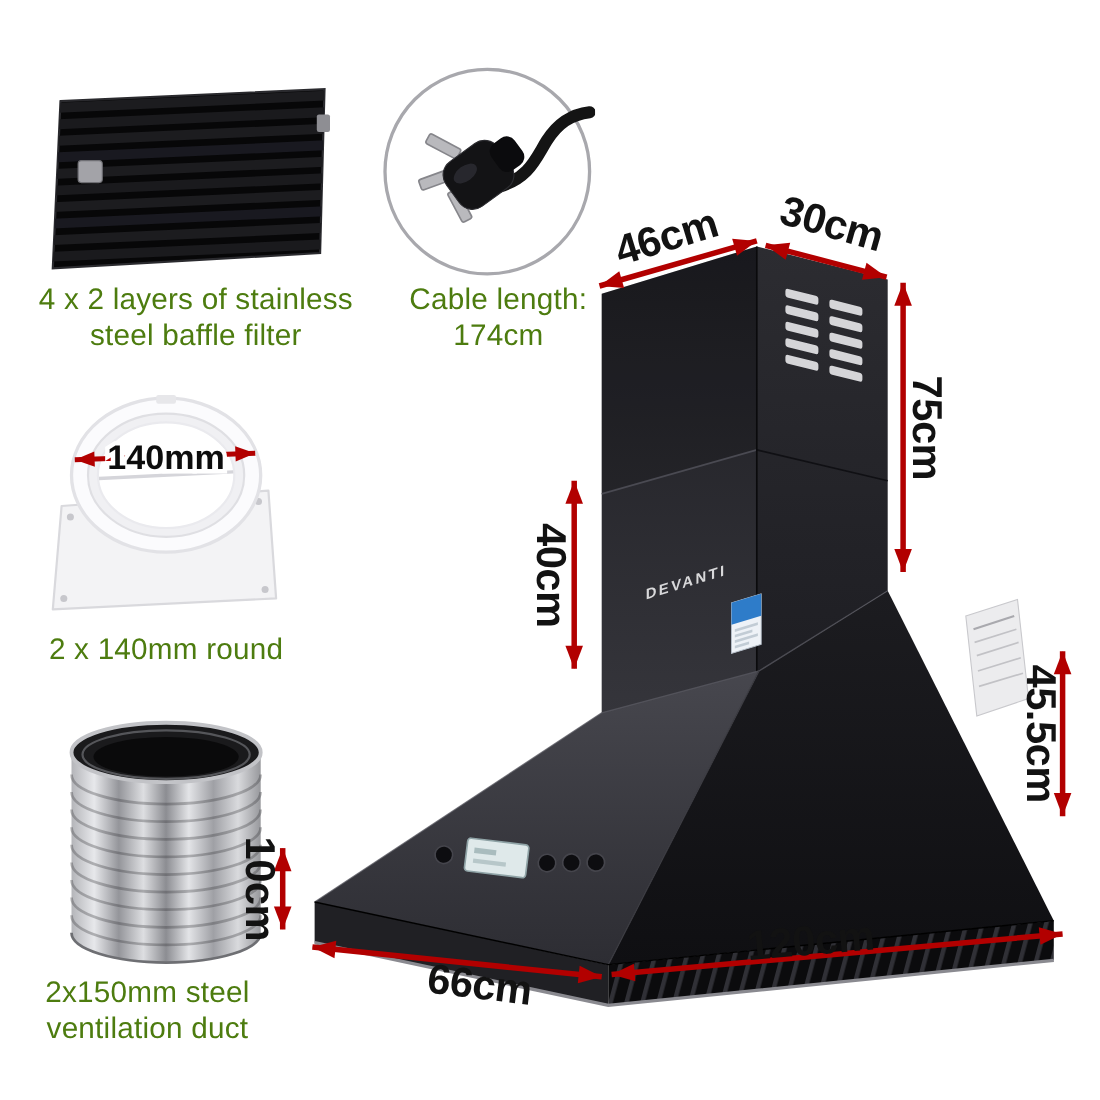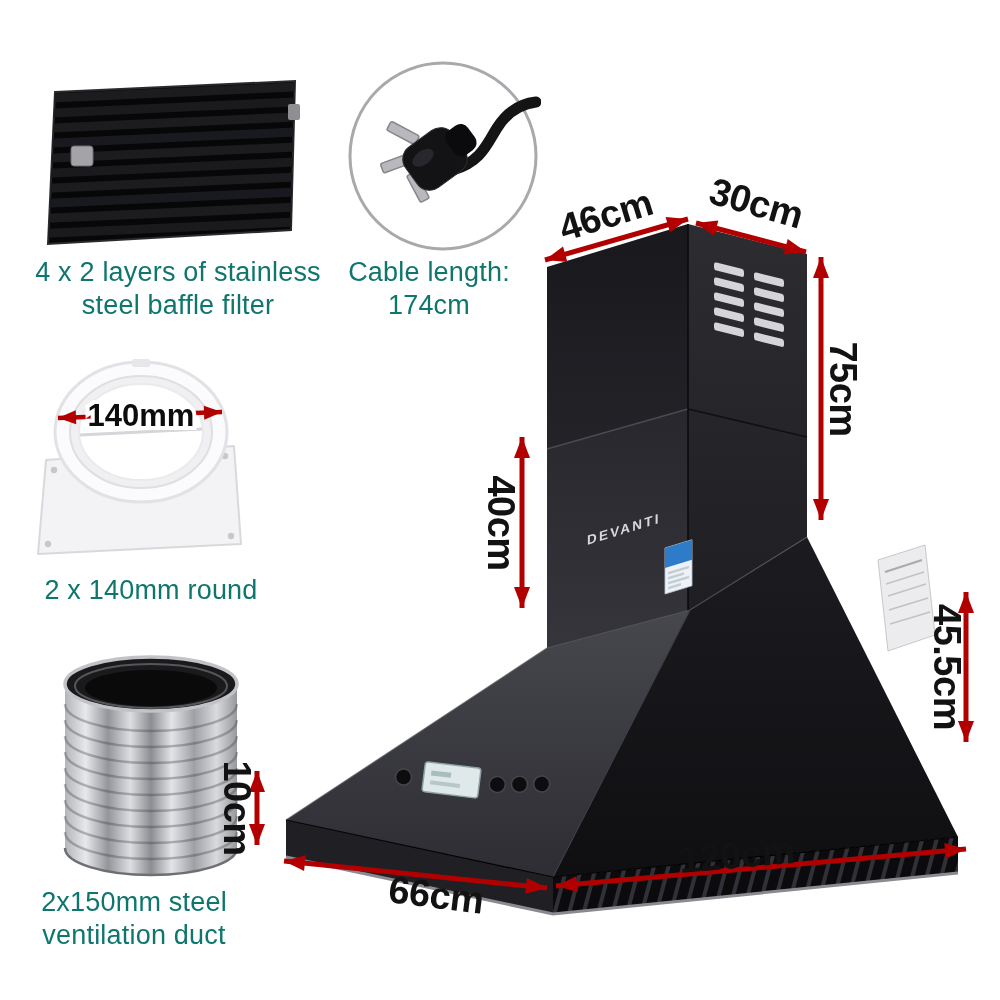--- a/index.html
+++ b/index.html
@@ -3,21 +3,21 @@
 <meta charset="utf-8">
 <style>
   html,body{margin:0;padding:0;background:#fff;}
   .canvas{
     position:relative;width:1000px;height:1000px;background:#ffffff;overflow:hidden;
     font-family:"Liberation Sans",sans-serif;color:#161616;
   }
   figure{margin:0;position:absolute;}
   .cap{
     position:absolute;text-align:center;font-size:27px;font-weight:500;
-    color:#0f766e;line-height:1.22;letter-spacing:.2px;
+    color:#4d7c0f;line-height:1.22;letter-spacing:.2px;
   }
   .cap span{display:block;}
   .art{position:absolute;left:0;top:0;}
   svg text{font-family:"Liberation Sans",sans-serif;}
   .dimlabel{font-size:38px;font-weight:600;fill:#121212;letter-spacing:-.5px;}
 </style>
 </head>
 <body>
 
 <div class="canvas">
@@ -64,26 +64,26 @@
         <rect x="58" y="124" width="30" height="10" rx="2" transform="rotate(62 73 129)"></rect>
       </g>
 
       <g transform="translate(92,102) rotate(-36)">
         <rect x="-30" y="-27" width="58" height="50" rx="15" fill="#131315" stroke="#2c2c30"></rect>
         <rect x="18" y="-17" width="26" height="30" rx="9" fill="#0b0b0d"></rect>
         <ellipse cx="-10" cy="-10" rx="12" ry="7" fill="#2d2d33" opacity=".8"></ellipse>
       </g>
     </svg>
   </figure>
-  <div class="cap" style="left:320px;top:256px;width:218px;">
+  <div class="cap" style="left:344px;top:256px;width:218px;">
     <span>Cable length:</span>
     <span>174cm</span>
   </div>
 
-  <figure class="art" style="left:28px;top:348px;">
+  <figure class="art" style="left:38px;top:348px;">
     <svg width="232" height="222" viewBox="0 0 232 222">
       <defs>
         <marker id="ah-vent" markerUnits="userSpaceOnUse" markerWidth="20" markerHeight="16" refX="19" refY="8" orient="auto-start-reverse">
           <path d="M1,1 L19,8 L1,15 Z" fill="#b20000"></path>
         </marker>
       </defs>
 
       <path d="M18,112 L206,98 L213,196 L10,206 Z" fill="#f3f3f5" stroke="#d9d9dd" stroke-width="2" stroke-linejoin="round"></path>
       <g fill="#c7c7cc">
         <circle cx="26" cy="122" r="3.2"></circle>

